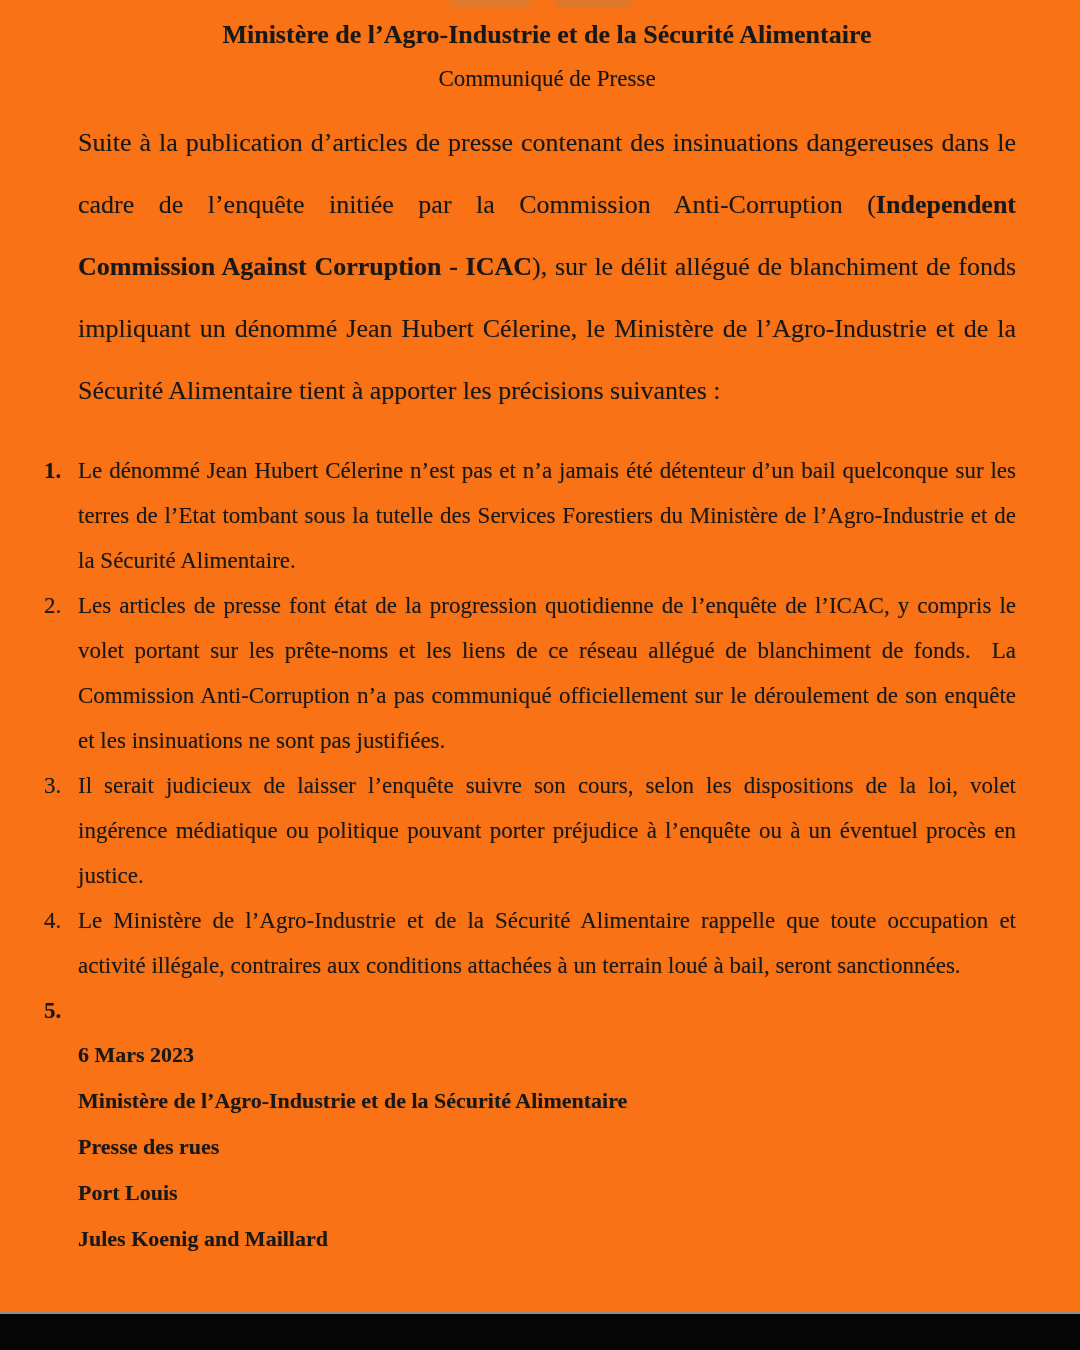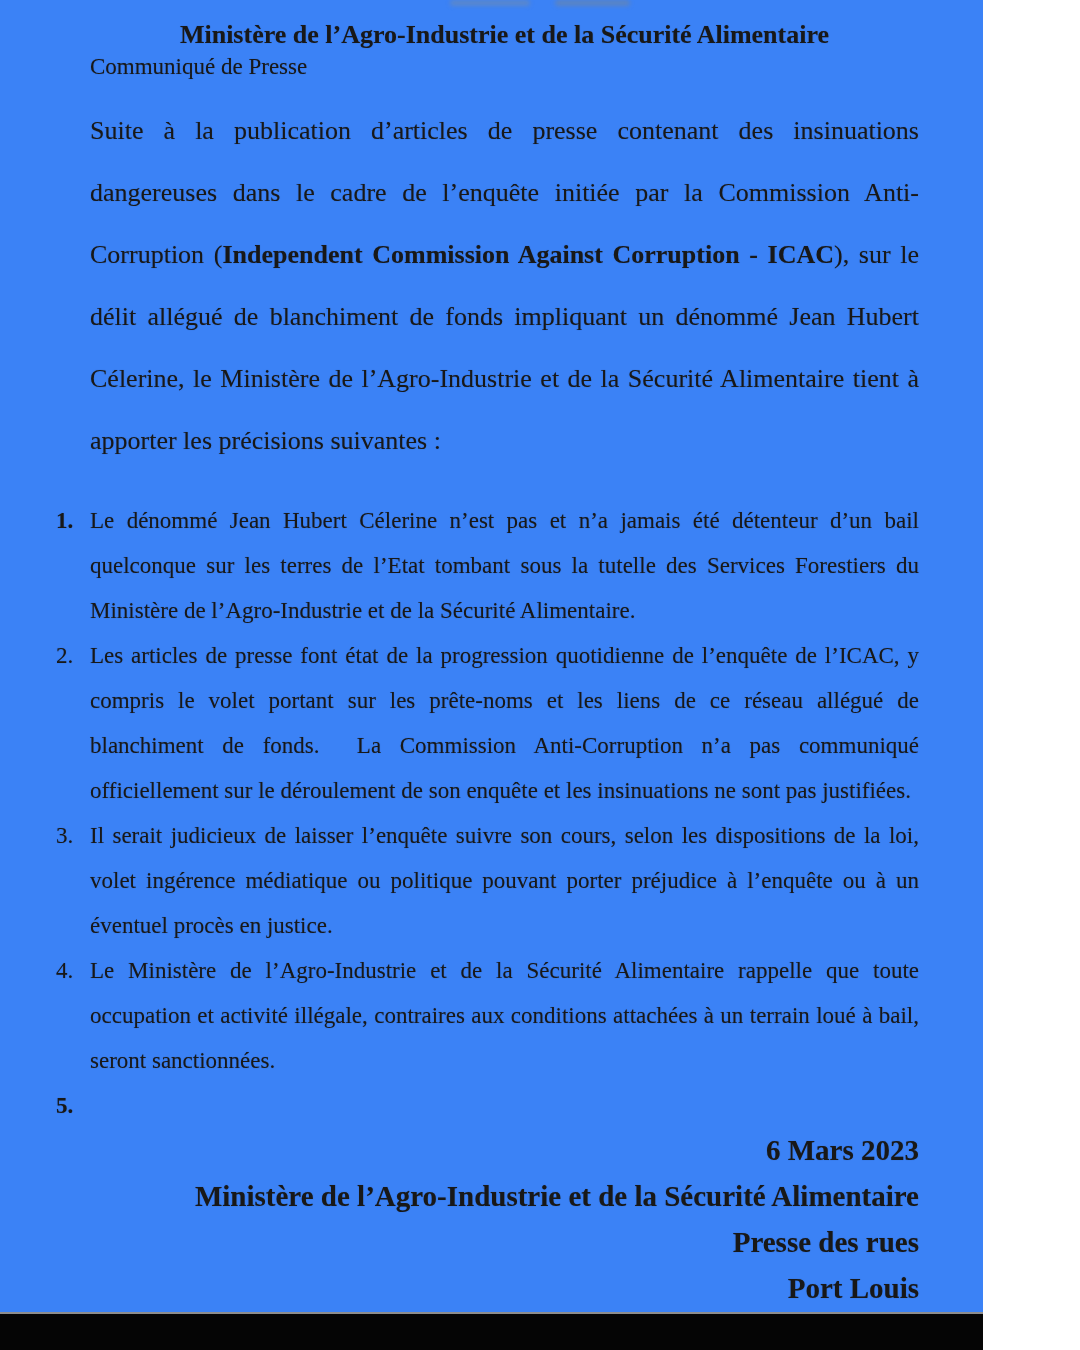--- a/index.html
+++ b/index.html
@@ -2,41 +2,41 @@
 <html><head>
 <meta charset="utf-8">
 <style>
   html, body {
     margin: 0;
     padding: 0;
     background: #ffffff;
   }
   .page {
     position: relative;
-    width: 971px;
+    width: 1080px;
     height: 1350px;
     overflow: hidden;
-    background: #3b82f6;
+    background: #f97316;
     font-family: "Liberation Serif", "DejaVu Serif", serif;
     color: #181818;
     text-shadow: 0 0 1px rgba(30,30,30,0.35);
-    padding-left: 12px;
   }
   .content {
     padding: 18px 64px 0 78px;
   }
   .doc-title {
     margin: 0;
     text-align: center;
     font-size: 26px;
     line-height: 34px;
     font-weight: bold;
   }
   .doc-subtitle {
-    text-align: left;
+    margin-top: 12px;
+    text-align: center;
     font-size: 23px;
     line-height: 30px;
     font-weight: normal;
   }
   .intro {
     margin-top: 18px;
     font-size: 26px;
     line-height: 62px;
     text-align: justify;
   }
@@ -51,22 +51,21 @@
     text-align: justify;
   }
   .item .num {
     position: absolute;
     left: -34px;
     top: 0;
   }
   .item .num.num-bold { font-weight: bold; }
   .footer-block {
     margin-top: 44px;
-    text-align: right;
-    font-size: 29px;
+    font-size: 22px;
     line-height: 46px;
     font-weight: bold;
   }
   .top-artifact {
     position: absolute;
     top: 0;
     left: 430px;
     width: 240px;
     height: 7px;
     pointer-events: none;

